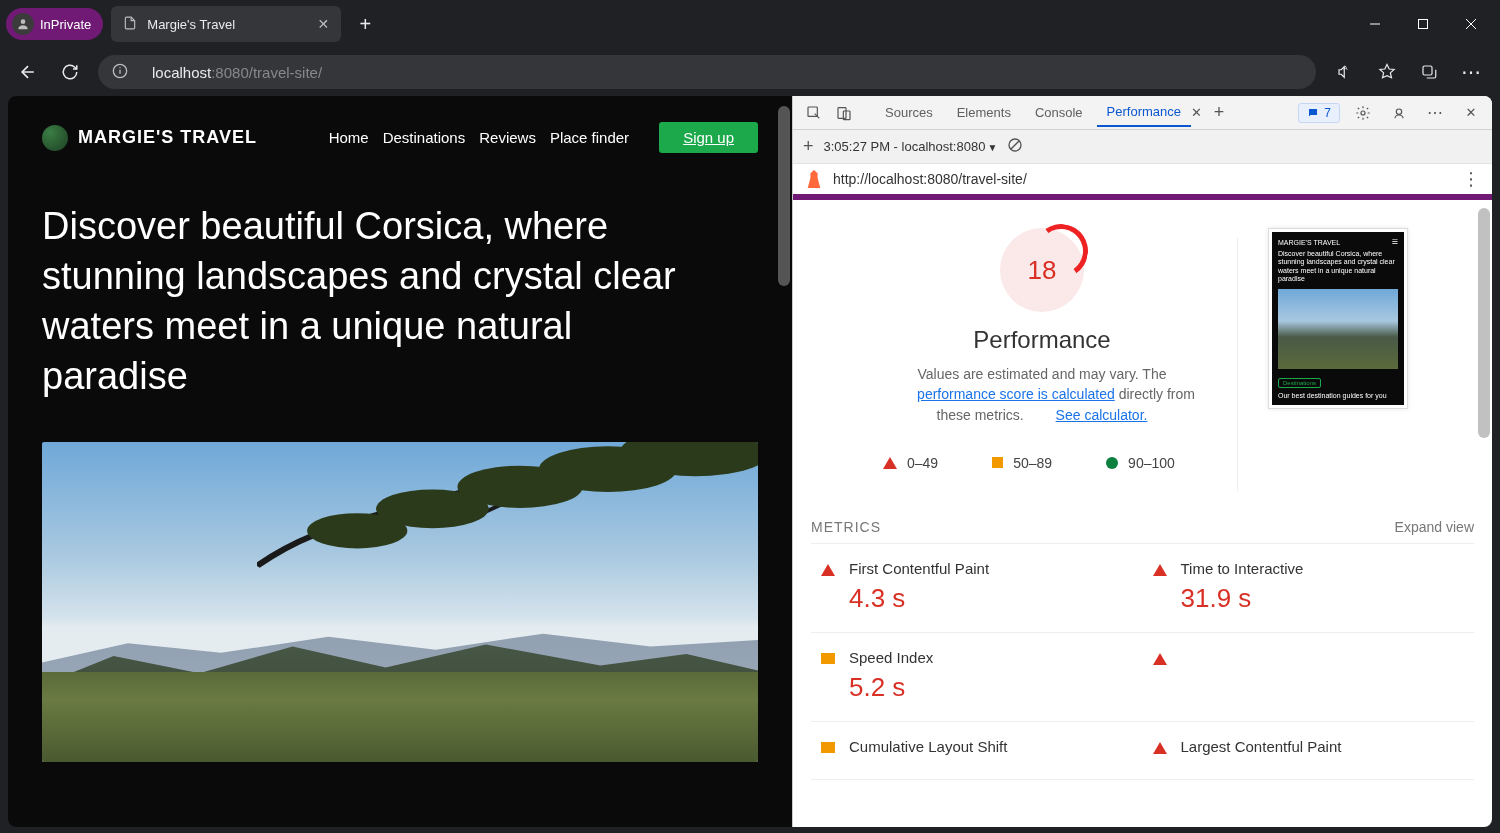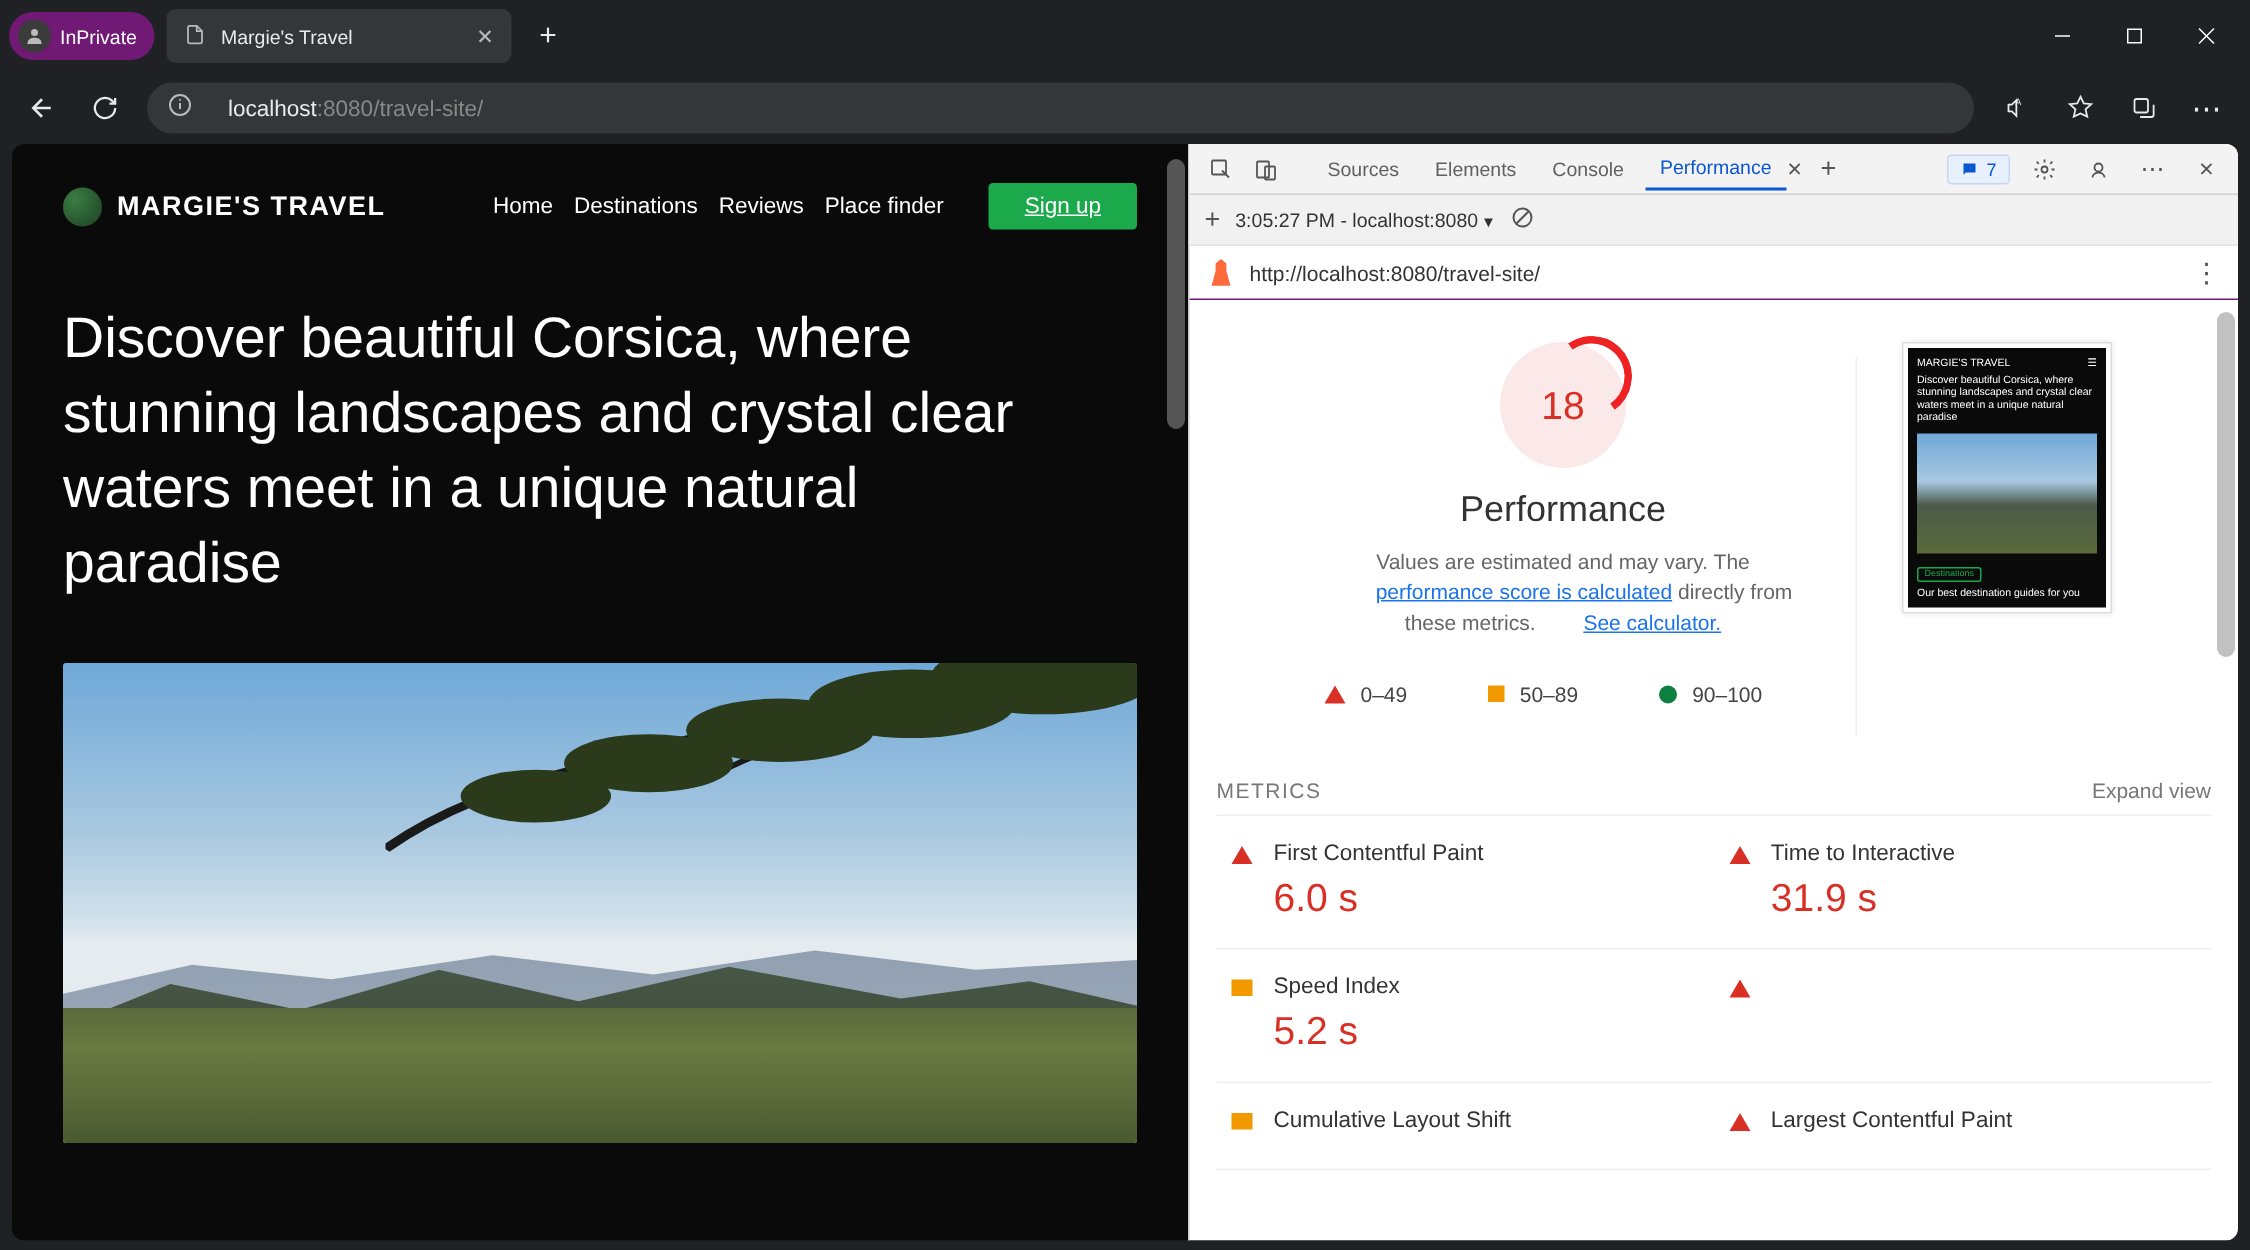--- a/index.html
+++ b/index.html
@@ -52,21 +52,21 @@
   .dt-tabbar { height:34px; display:flex; align-items:center; border-bottom:1px solid #d0d0d0; padding:0 8px; gap:4px; font-size:13px; background:#f3f3f3; }
   .dt-ico { width:26px; height:26px; display:flex; align-items:center; justify-content:center; color:#555; }
   .dt-tab { padding:6px 10px; color:#606060; cursor:pointer; }
   .dt-tab.active { color:#0b57d0; border-bottom:2px solid #0b57d0; }
   .dt-tab-close { font-size:13px; color:#555; margin-left:-4px; }
   .dt-right { margin-left:auto; display:flex; align-items:center; gap:10px; }
   .issue-badge { display:flex; align-items:center; gap:5px; border:1px solid #c7d6f5; background:#e8f0fe; color:#0b57d0; padding:2px 8px; border-radius:3px; font-size:12px; }
 
   .dt-subbar { height:34px; display:flex; align-items:center; gap:10px; padding:0 10px; border-bottom:1px solid #e3e3e3; font-size:13px; color:#333; background:#f1f1f1; }
   .dt-subbar .caret { font-size:10px; margin-left:2px; }
-  .dt-urlrow { height:36px; display:flex; align-items:center; gap:10px; padding:0 12px; border-bottom:1px solid #701a75; font-size:14px; color:#333; }
+  .dt-urlrow { height:36px; display:flex; align-items:center; gap:10px; padding:0 12px; border-bottom:6px solid #701a75; font-size:14px; color:#333; }
   .lh-ico { width:18px; height:18px; background:#ff6a3d; clip-path: polygon(50% 0, 70% 18%, 70% 45%, 85% 100%, 15% 100%, 30% 45%, 30% 18%); }
   .dt-urlrow .menu-dots { margin-left:auto; color:#555; font-size:18px; }
 
   .lh-body { flex:1; overflow:auto; position:relative; padding: 28px 18px 0 18px; font-size:14px; color:#333; }
   .lh-scroll { position:absolute; right:2px; top:8px; width:12px; height:230px; background:#c1c1c1; border-radius:6px; }
 
   .score-wrap { display:flex; gap:30px; align-items:flex-start; justify-content:center; }
   .score-col { flex:0 0 330px; text-align:center; }
   .gauge { width:84px; height:84px; border-radius:50%; background:#fbe9e9; margin:0 auto 14px auto; position:relative; display:flex; align-items:center; justify-content:center; }
   .gauge::before { content:""; position:absolute; top:-4px; right:-4px; width:44px; height:44px; border:5px solid transparent; border-top-color:#e22; border-right-color:#e22; border-radius:50%; transform:rotate(10deg); }
@@ -337,21 +337,21 @@
       <div class="metrics-head">
         <span class="metrics-title">METRICS</span>
         <span class="expand">Expand view</span>
       </div>
 
       <div class="metrics-grid">
         <div class="metric">
           <span class="ind tri-red"></span>
           <div>
               <div class="m-label">First Contentful Paint</div>
-              <div class="m-val">6.0 s</div>
+              <div class="m-val">4.3 s</div>
             </div>
         </div>
         <div class="metric">
           <span class="ind tri-red"></span>
           <div>
               <div class="m-label">Time to Interactive</div>
               <div class="m-val">31.9 s</div>
             </div>
         </div>
         <div class="metric">

